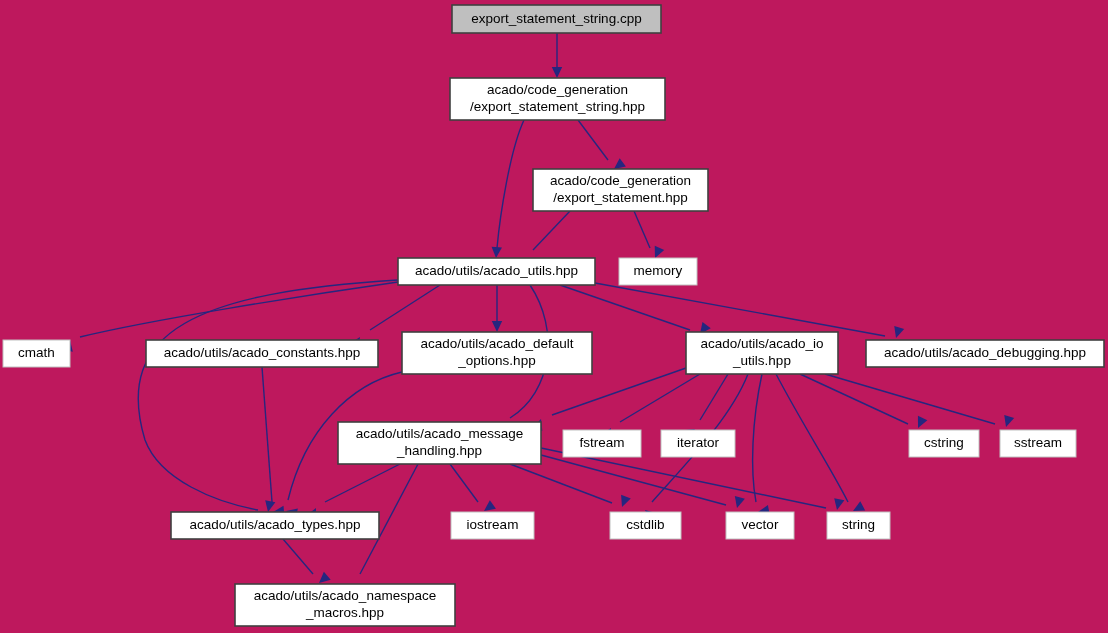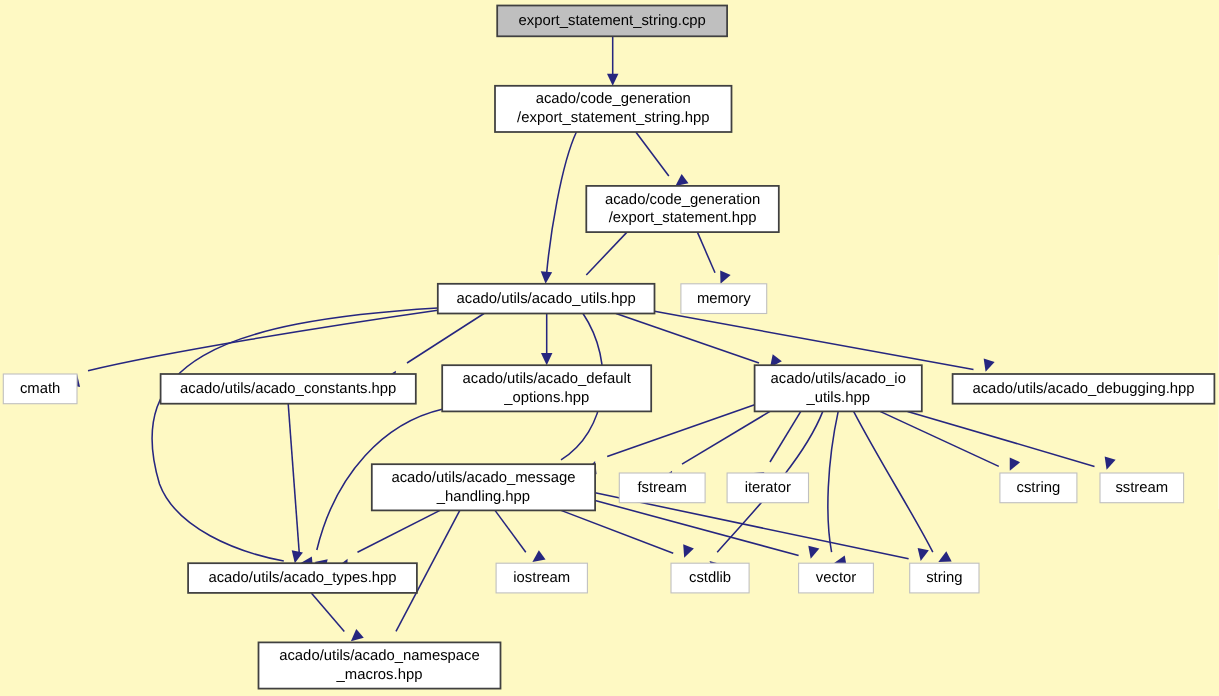--- a/index.html
+++ b/index.html
@@ -4,21 +4,21 @@
 <style>
   html, body {
     margin: 0;
     padding: 0;
     background: #ffffff;
   }
   #graph-root {
     position: relative;
     width: 1108px;
     height: 633px;
-    background: #fef9c3;
+    background: #be185d;
     font-family: "Liberation Sans", sans-serif;
   }
   svg#graph-svg {
     position: absolute;
     left: 0;
     top: 0;
     width: 1108px;
     height: 633px;
     overflow: visible;
   }

